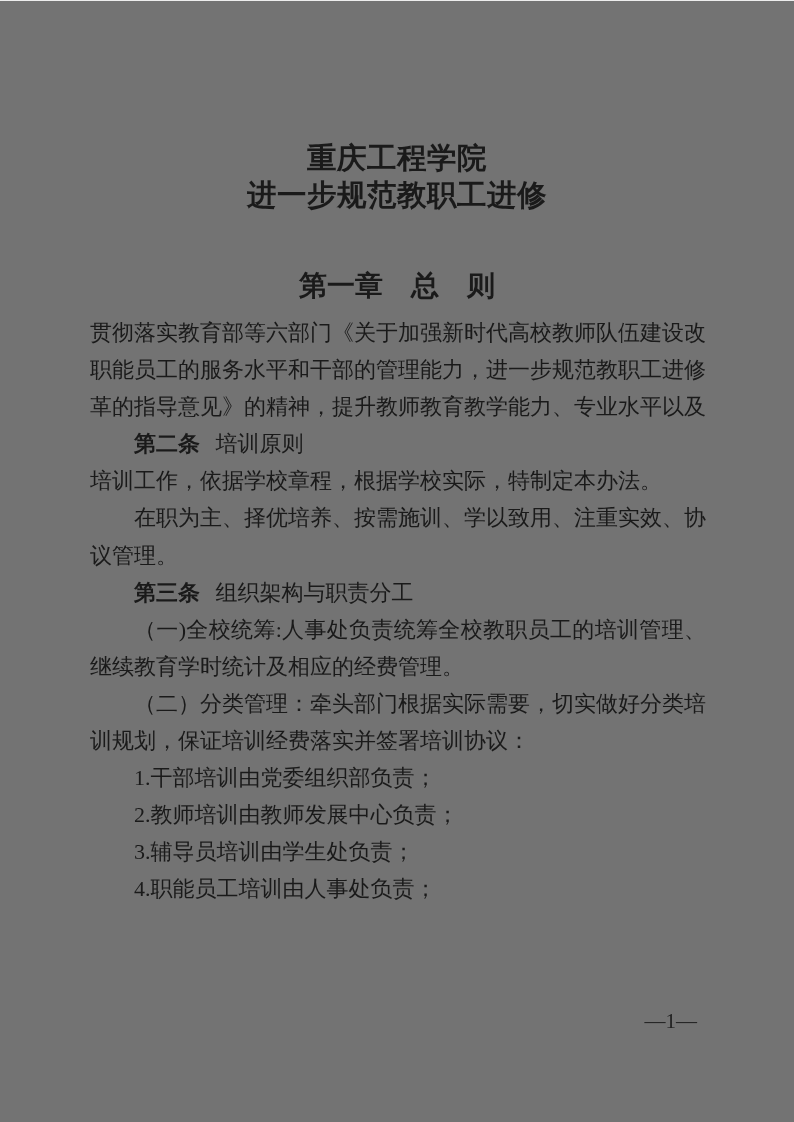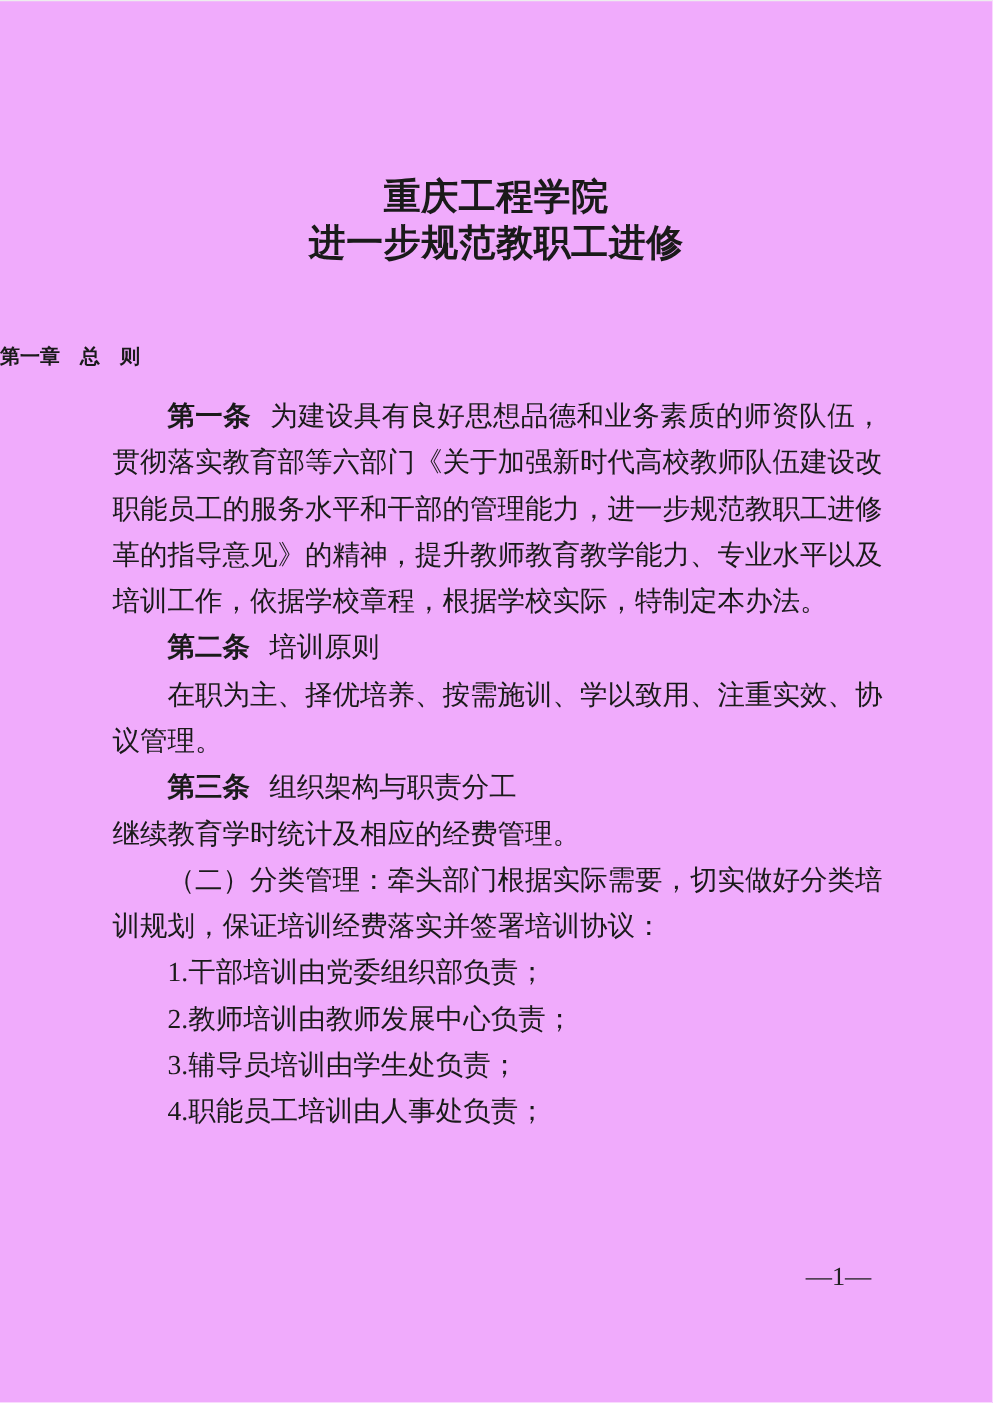--- a/index.html
+++ b/index.html
@@ -4,41 +4,42 @@
 <style>
   html, body {
     margin: 0;
     padding: 0;
     background: #ffffff;
   }
   .page {
     position: relative;
     width: 794px;
     height: 1122px;
-    background: #f0abfc;
+    background: #737373;
     box-sizing: border-box;
     padding-top: 139px;
     border-top: 1px solid #ededed;
     color: #1a1a1a;
     font-family: "Liberation Serif", serif;
     overflow: hidden;
   }
   
   .doc-title {
     text-align: center;
     font-weight: bold;
     font-size: 29.5px;
     line-height: 37px;
     letter-spacing: 0.5px;
     font-family: "Liberation Serif", serif;
   }
   
   .chapter-heading {
     margin: 53px 0 0 0;
-    font-size: 16px;
+    text-align: center;
+    font-size: 28px;
     line-height: 37px;
     font-weight: bold;
     font-family: "Liberation Sans", sans-serif;
   }
   
   .body-text {
     margin: 10px 88px 0 90px;
     font-size: 22px;
     font-family: "Liberation Serif", serif;
   }
@@ -75,38 +76,38 @@
 
   <header class="doc-title">
     <div class="title-line">重庆工程学院</div>
     <div class="title-line">进一步规范教职工进修</div>
   </header>
 
   <h2 class="chapter-heading">第一章　总　则</h2>
 
   <main class="body-text">
 
-    <div class="line indent justify"><span class="article-label">第一条</span><span>为建设具有良好思想品德和业务素质的师资队伍，</span></div>
 
     <div class="line justify"><span>贯彻落实教育部等六部门《关于加强新时代高校教师队伍建设改</span></div>
 
     <div class="line justify"><span>职能员工的服务水平和干部的管理能力，进一步规范教职工进修</span></div>
 
     <div class="line justify"><span>革的指导意见》的精神，提升教师教育教学能力、专业水平以及</span></div>
 
+    <div class="line indent"><span class="article-label">第二条</span><span>培训原则</span></div>
+
     <div class="line"><span>培训工作，依据学校章程，根据学校实际，特制定本办法。</span></div>
-
-    <div class="line indent"><span class="article-label">第二条</span><span>培训原则</span></div>
 
     <div class="line indent justify"><span>在职为主、择优培养、按需施训、学以致用、注重实效、协</span></div>
 
     <div class="line"><span>议管理。</span></div>
 
     <div class="line indent"><span class="article-label">第三条</span><span>组织架构与职责分工</span></div>
 
+    <div class="line indent justify"><span>（一)全校统筹:人事处负责统筹全校教职员工的培训管理、</span></div>
 
     <div class="line"><span>继续教育学时统计及相应的经费管理。</span></div>
 
     <div class="line indent justify"><span>（二）分类管理：牵头部门根据实际需要，切实做好分类培</span></div>
 
     <div class="line"><span>训规划，保证培训经费落实并签署培训协议：</span></div>
 
     <div class="line indent"><span>1.干部培训由党委组织部负责；</span></div>
 
     <div class="line indent"><span>2.教师培训由教师发展中心负责；</span></div>

